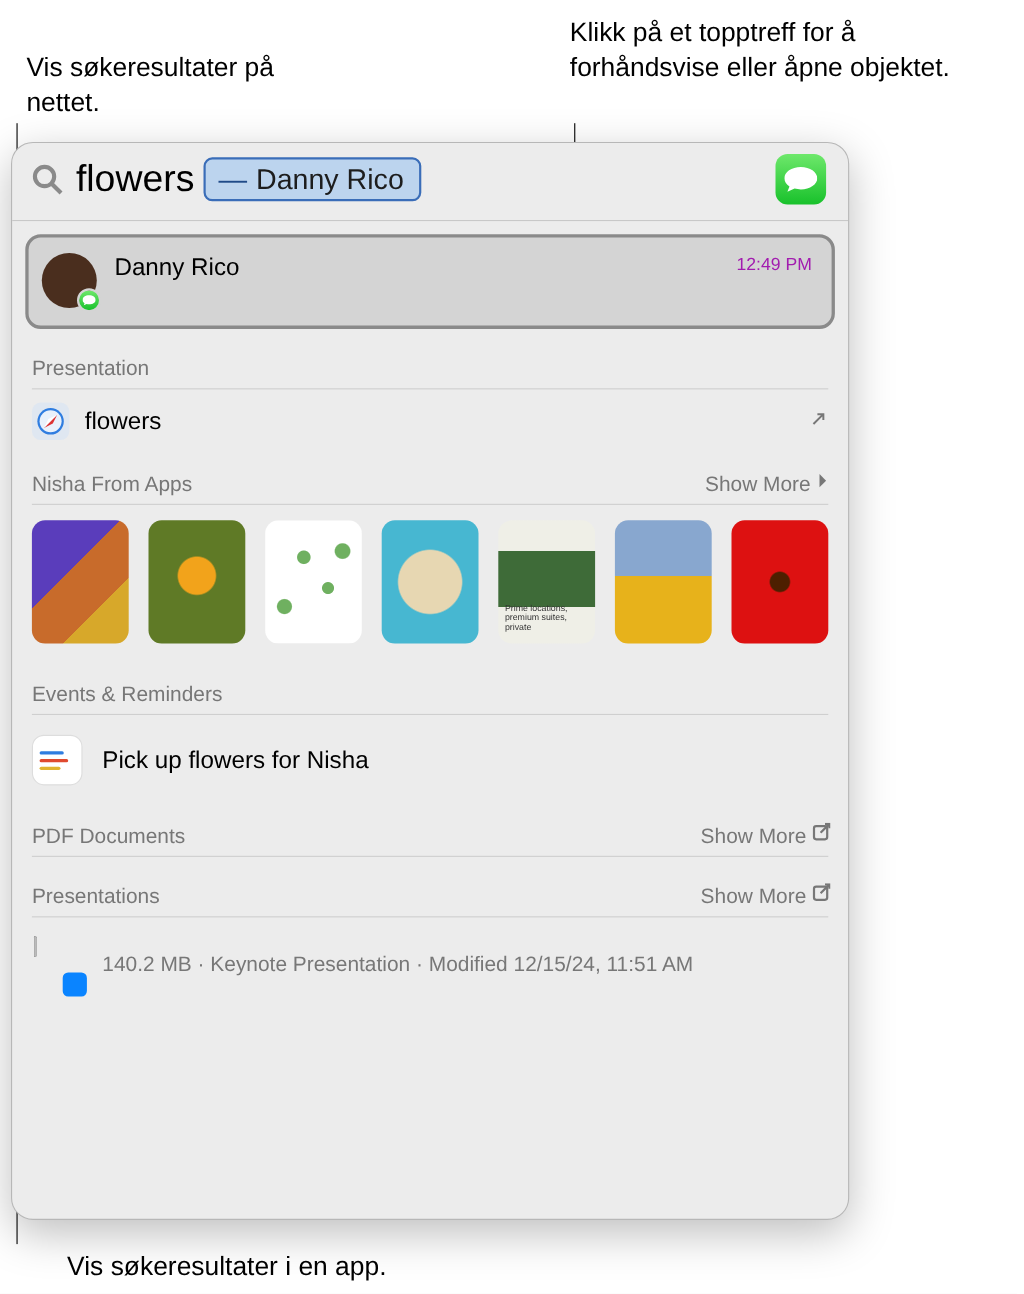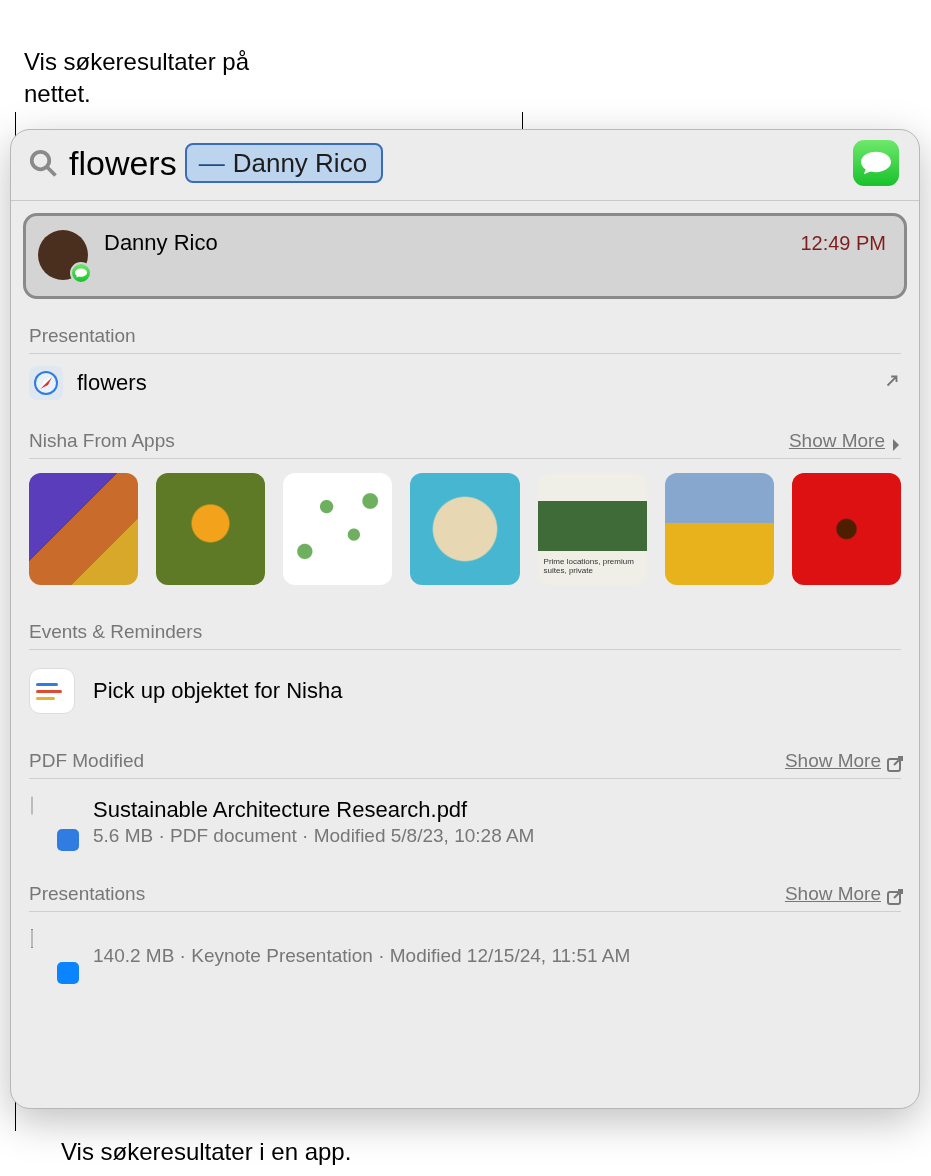--- a/index.html
+++ b/index.html
@@ -11,21 +11,21 @@
   .callout-left { left: 14px; top: 46px; width: 250px; margin-left: 10px; }
   .callout-right { left: 518px; top: 14px; width: 360px; }
   .callout-bottom { left: 25px; top: 1136px; width: 400px; margin-left: 36px; }
   .lead-line { position: absolute; background: #000; }
   .lead-v1 { left: 15px; top: 112px; width: 1px; height: 308px; } 
   .lead-v2 { left: 522px; top: 112px; width: 1px; height: 128px; } 
   .lead-v3 { left: 15px; top: 773px; width: 1px; height: 358px; } 
 
   
   .spotlight {
-    position: absolute; left: 10px; top: 129px; width: 910px; height: 980px;
+    position: absolute; left: 10px; top: 129px; width: 762px; height: 980px;
     background: #ececec; border: 1px solid #b7b7b7; border-radius: 20px;
     box-shadow: 0 12px 40px rgba(0,0,0,.25);
     overflow: hidden;
   }
 
   
   .searchbar { display: flex; align-items: center; padding: 10px 20px 14px 6px; }
   .search-icon { width: 52px; display:flex; justify-content:center; }
   .search-icon svg { width: 30px; height: 30px; stroke: #8a8a8a; fill:none; stroke-width:3; }
   .search-text { font-size: 34px; color:#000; padding-right:8px; }
@@ -52,27 +52,27 @@
   .avatar { position:relative; width:50px; height:50px; border-radius:50%; background:#4a2e1e; flex:none; }
   .avatar .badge {
     position:absolute; right:-4px; bottom:-4px; width:22px; height:22px; border-radius:50%;
     background: linear-gradient(#6ee86b,#18c12b); border:2px solid #d4d4d4;
     display:flex; align-items:center; justify-content:center;
   }
   .avatar .badge svg { width:12px; height:10px; fill:#fff; }
   .tophit .txt { flex:1; }
   .tophit .name { font-size:22px; }
   .tophit .msg { font-size:22px; color:#555; margin-top:2px; }
-  .tophit .time { font-size:20px; color:#7f1d1d; padding-top:2px; }
+  .tophit .time { font-size:16px; color:#a21caf; padding-top:2px; }
 
   
   .section { padding: 0 14px; }
   .shead { display:flex; align-items:baseline; justify-content:space-between;
            font-size:19px; color:#777; margin: 26px 4px 4px 4px; }
-  .shead .more { display:flex; align-items:flex-end; gap:6px; color:#777; font-size:19px;text-decoration:underline; }
+  .shead .more { display:flex; align-items:flex-start; gap:6px; color:#777; font-size:19px; }
   .shead .more svg { width:10px; height:14px; fill:#777; }
   .shead .more .sq { width:14px; height:14px; border:2px solid #777; border-radius:3px; position:relative;}
   .shead .more .sq svg { width:10px; height:10px; position:absolute; top:-4px; right:-4px; fill:#777;}
   hr.thin { border:none; border-top:1px solid #cfcfcf; margin:6px 4px 8px 4px; }
 
   
   .sugrow { display:flex; align-items:center; padding:4px 4px; gap:14px;}
   .safari-icon { width:34px; height:34px; border-radius:8px; background:#dfe7f1; display:flex; align-items:center; justify-content:center; }
   .safari-icon svg{ width:26px; height:26px; }
   .sugrow .label { font-size:22px; flex:1;}
@@ -114,20 +114,21 @@
   .docrow .info .title{ font-size:22px;}
   .docrow .info .meta{ font-size:19px; color:#777; margin-top:2px;}
 
 </style>
 </head>
 <body>
 
 <div class="canvas">
 
   <div class="callout callout-left">Vis søkeresultater på nettet.</div>
+  <div class="callout callout-right">Klikk på et topptreff for å forhåndsvise eller åpne objektet.</div>
   <div class="callout callout-bottom">Vis søkeresultater i en app.</div>
   <div class="lead-line lead-v1"></div>
   <div class="lead-line lead-v2"></div>
   <div class="lead-line lead-v3"></div>
 
   <div class="spotlight">
 
     <div class="searchbar">
       <span class="search-icon">
         <svg viewBox="0 0 24 24">
@@ -211,46 +212,37 @@
       <div class="shead">
         <span>Events &amp; Reminders</span>
       </div>
       <hr class="thin">
       <div class="eventrow">
         <span class="reminders-icon">
           <span class="ln"></span>
             <span class="ln"></span>
             <span class="ln"></span>
         </span>
-        <span class="label">Pick up objektet for Nisha</span>
-      </div>
-    </div>
-
-    <div class="section">
-      <div class="shead">
-        <span>PDF Modified</span>
+        <span class="label">Pick up flowers for Nisha</span>
+      </div>
+    </div>
+
+    <div class="section">
+      <div class="shead">
+        <span>PDF Documents</span>
         <span class="more">
           <span>Show More</span>
           <span class="sq">
               <svg viewBox="0 0 10 10">
                 <path d="M1 9 L9 1 M5 1 H9 V5" stroke="#777" stroke-width="2" fill="none"></path>
               </svg>
             </span>
         </span>
       </div>
       <hr class="thin">
-      <div class="docrow">
-        <span class="doc-icon">
-          <span class="page"></span><span class="app"></span>
-        </span>
-        <span class="info">
-          <div class="title">Sustainable Architecture Research.pdf</div>
-          <div class="meta">5.6 MB · PDF document · Modified 5/8/23, 10:28 AM</div>
-        </span>
-      </div>
     </div>
 
     <div class="section">
       <div class="shead">
         <span>Presentations</span>
         <span class="more">
           <span>Show More</span>
           <span class="sq">
               <svg viewBox="0 0 10 10">
                 <path d="M1 9 L9 1 M5 1 H9 V5" stroke="#777" stroke-width="2" fill="none"></path>

